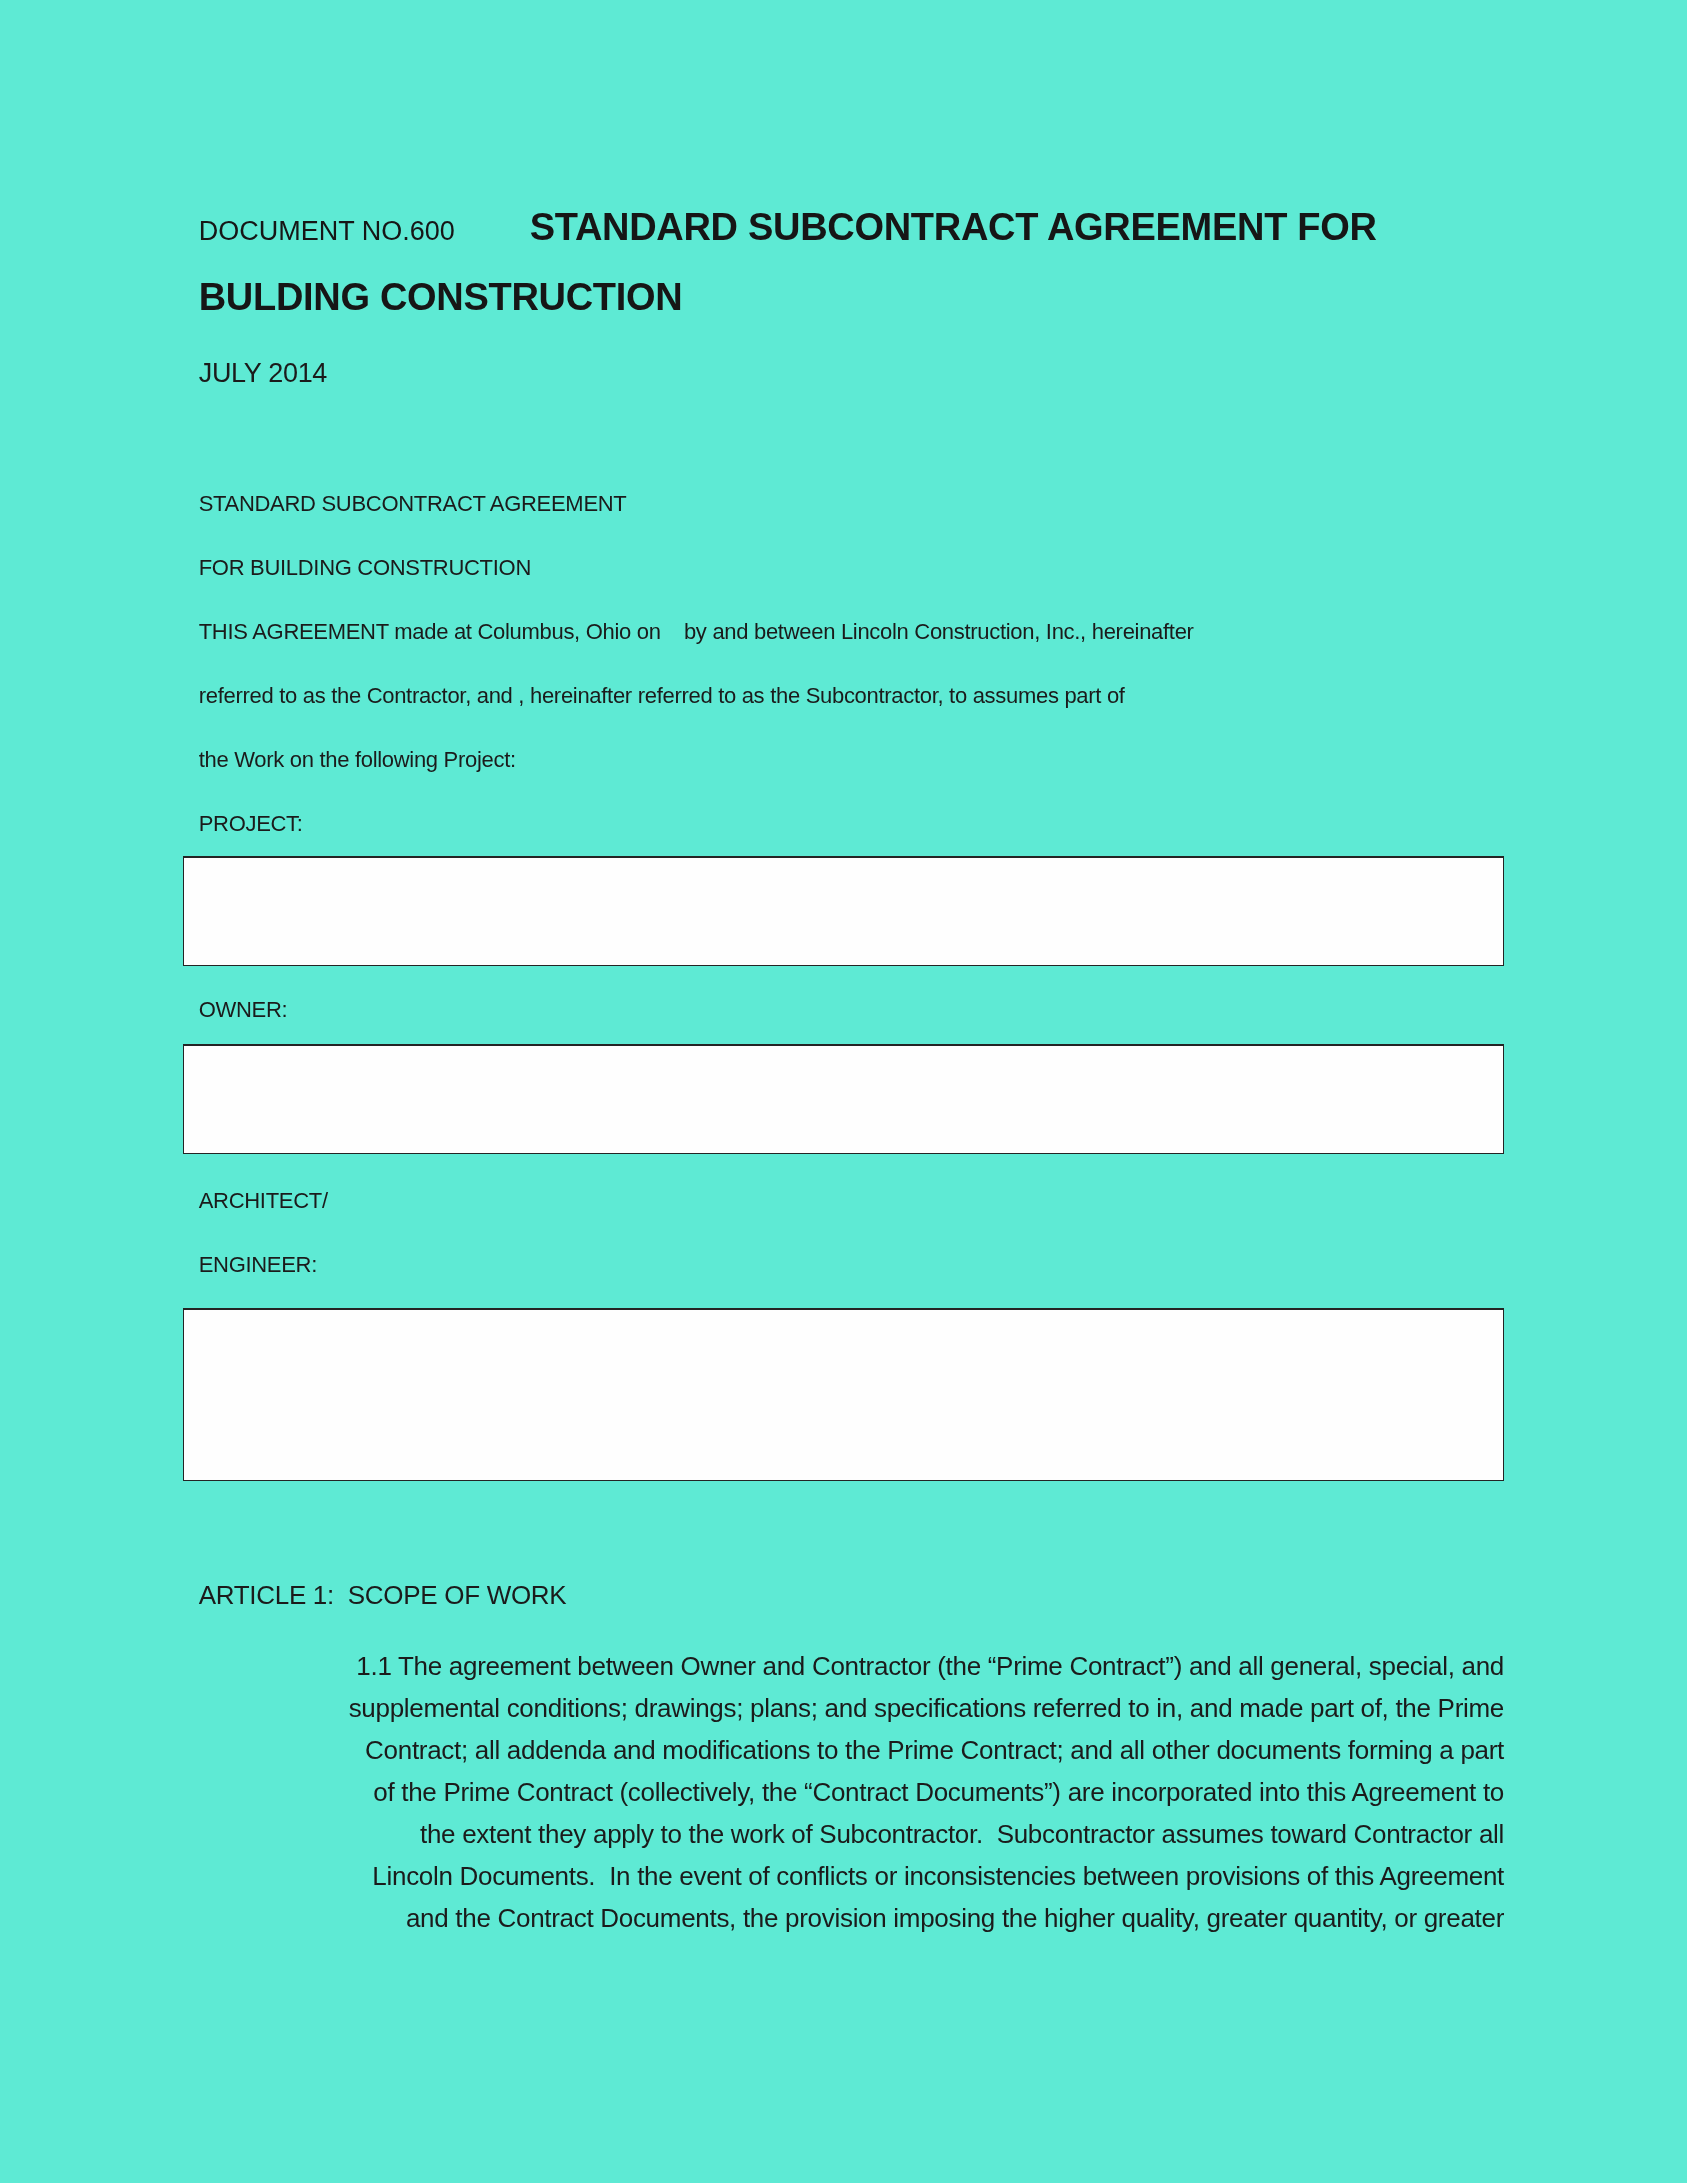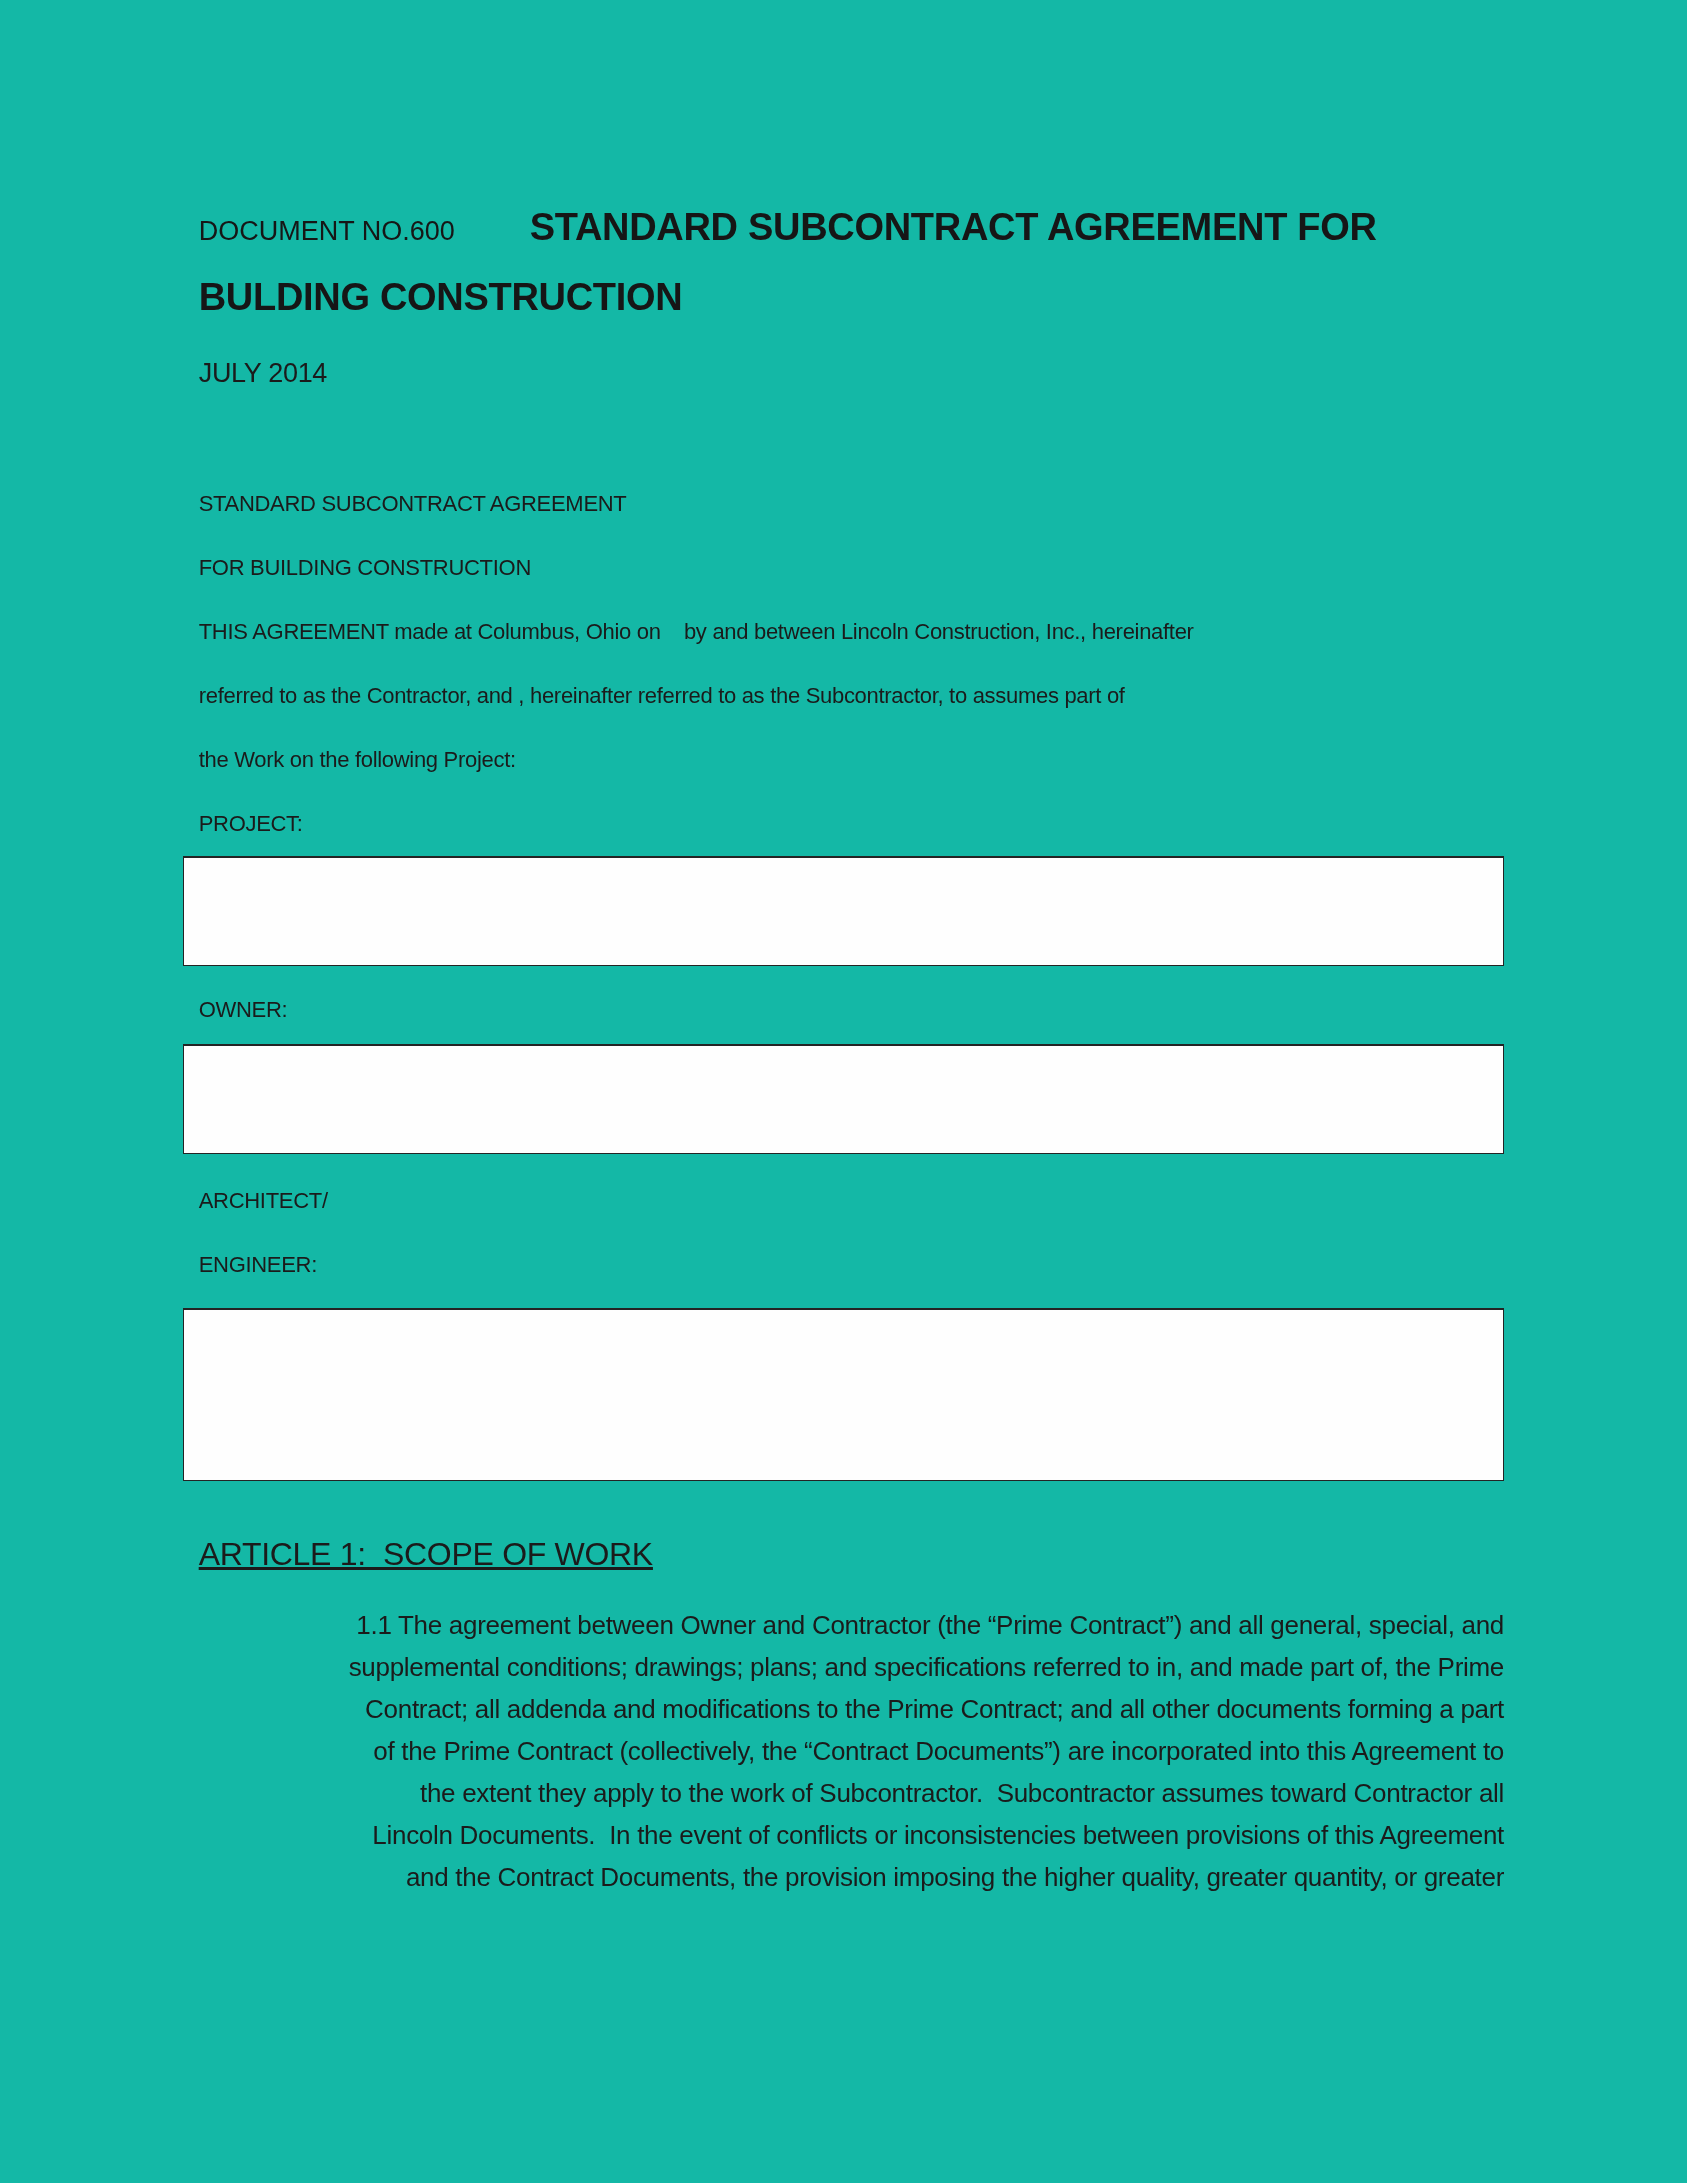--- a/index.html
+++ b/index.html
@@ -4,21 +4,21 @@
 <style>
   html, body {
     margin: 0;
     padding: 0;
     background: #ffffff;
   }
   .page {
     position: relative;
     width: 1687px;
     height: 2184px;
-    background: #14b8a6;
+    background: #5eead4;
     overflow: hidden;
     box-sizing: border-box;
     padding: 194px 183px 0 183px;
     font-family: "Liberation Sans", "DejaVu Sans", sans-serif;
     color: #1b1b1b;
     letter-spacing: -0.3px;
   }
   .indent {
     margin-left: 15.7px;
   }
@@ -57,25 +57,24 @@
     border: 1.7px solid #242424;
     border-top-width: 2.6px;
     background: #fefefe;
   }
   .box-project { height: 110px; margin-top: 0px; }
   .box-owner   { height: 110px; margin-top: 1.7px; }
   .box-arch    { height: 173px; margin-top: 11.4px; }
   .label-owner { margin-top: 12.2px; }
   .label-arch  { margin-top: 15px; }
   .article-heading {
-    margin-top: 51px;
-    font-size: 32px;
+    margin-top: 92px;
+    font-size: 26px;
     line-height: 44px;
     white-space: pre;
-    text-decoration: underline;
   }
   .article-body {
     margin-top: 28px;
     text-align: right;
   }
   .article-body .line {
     font-size: 26px;
     line-height: 42px;
     white-space: pre;
   }

